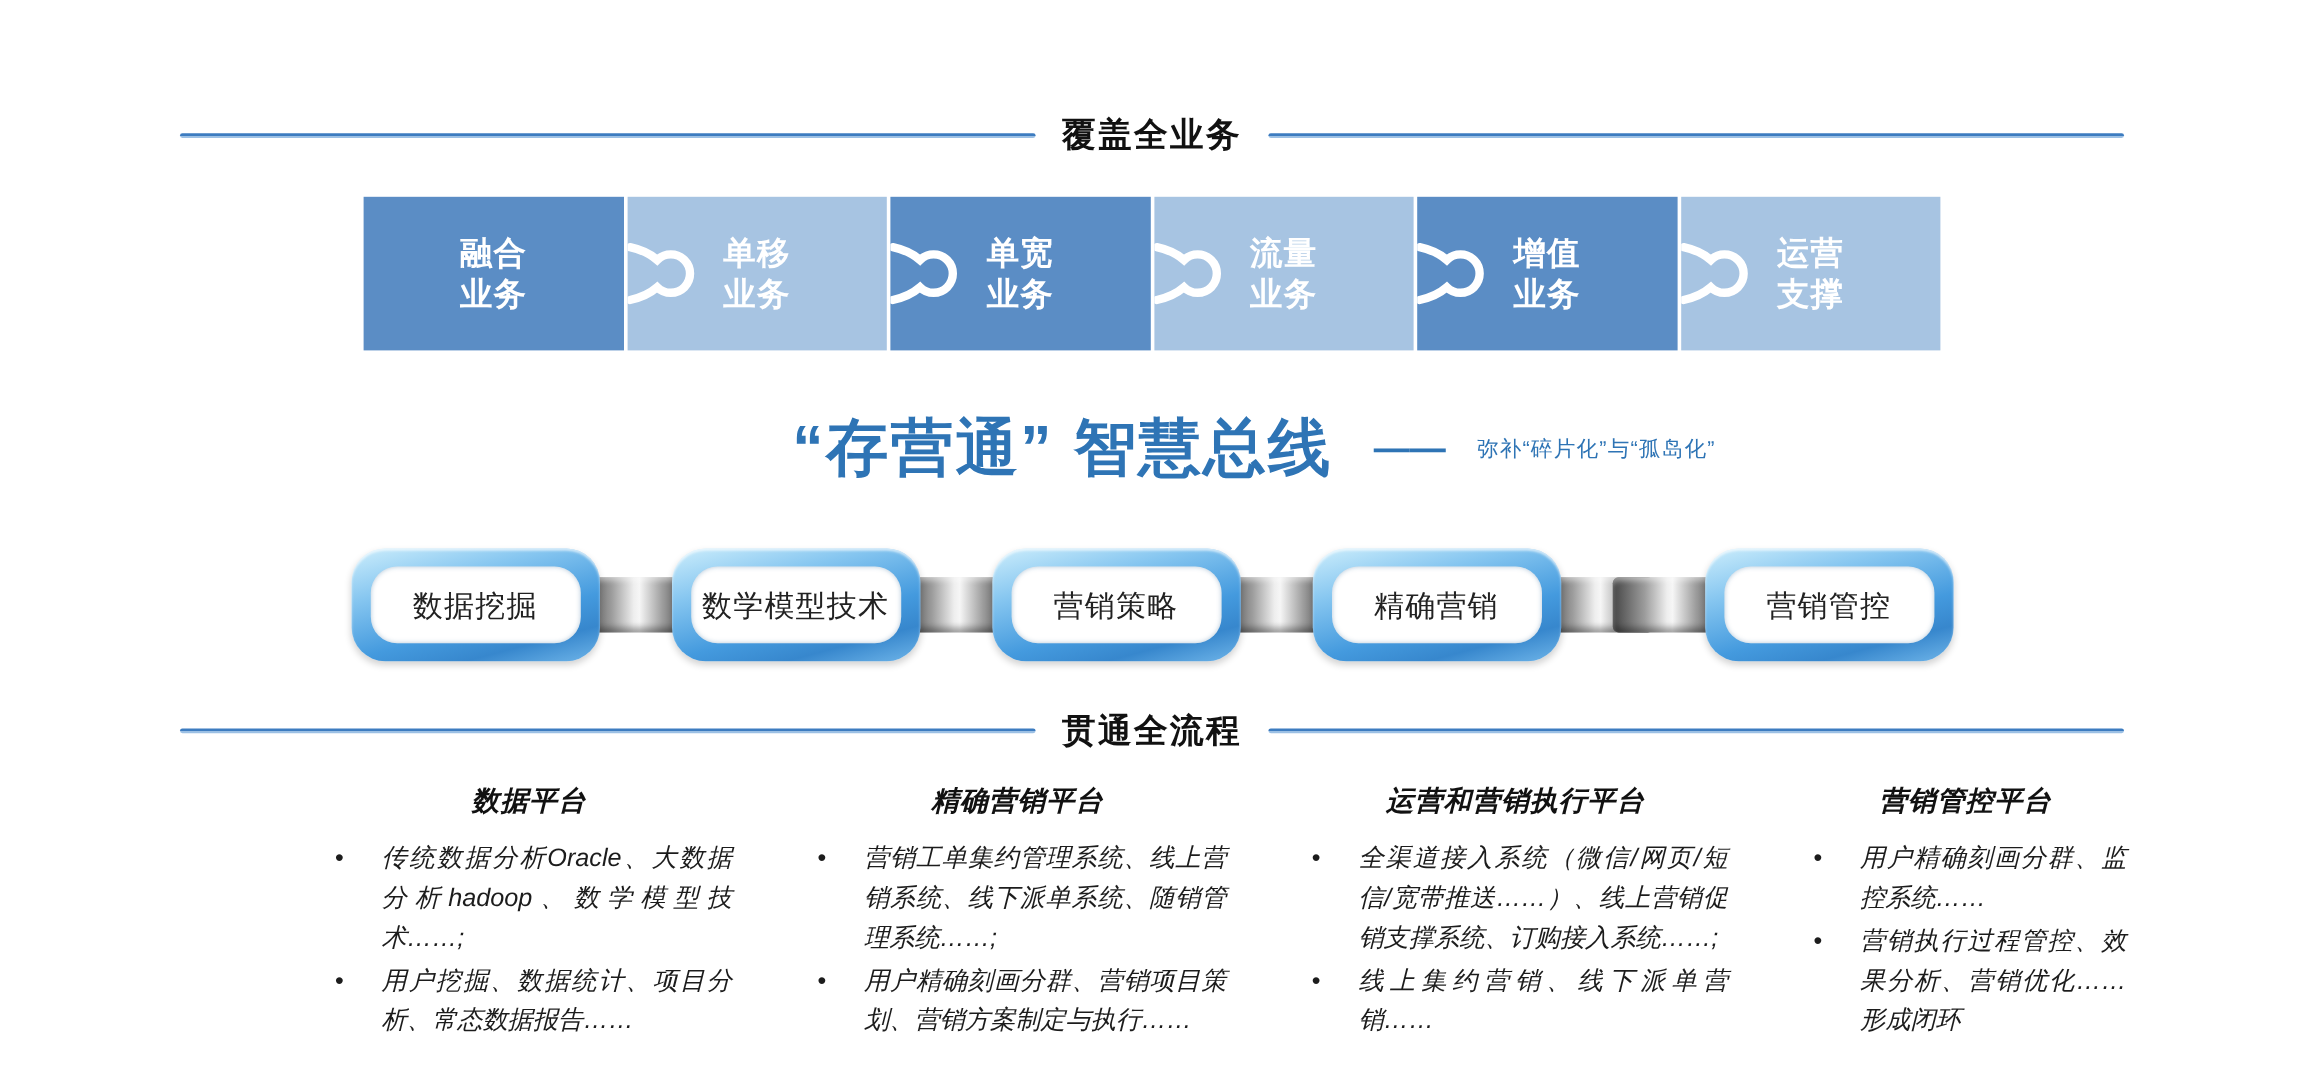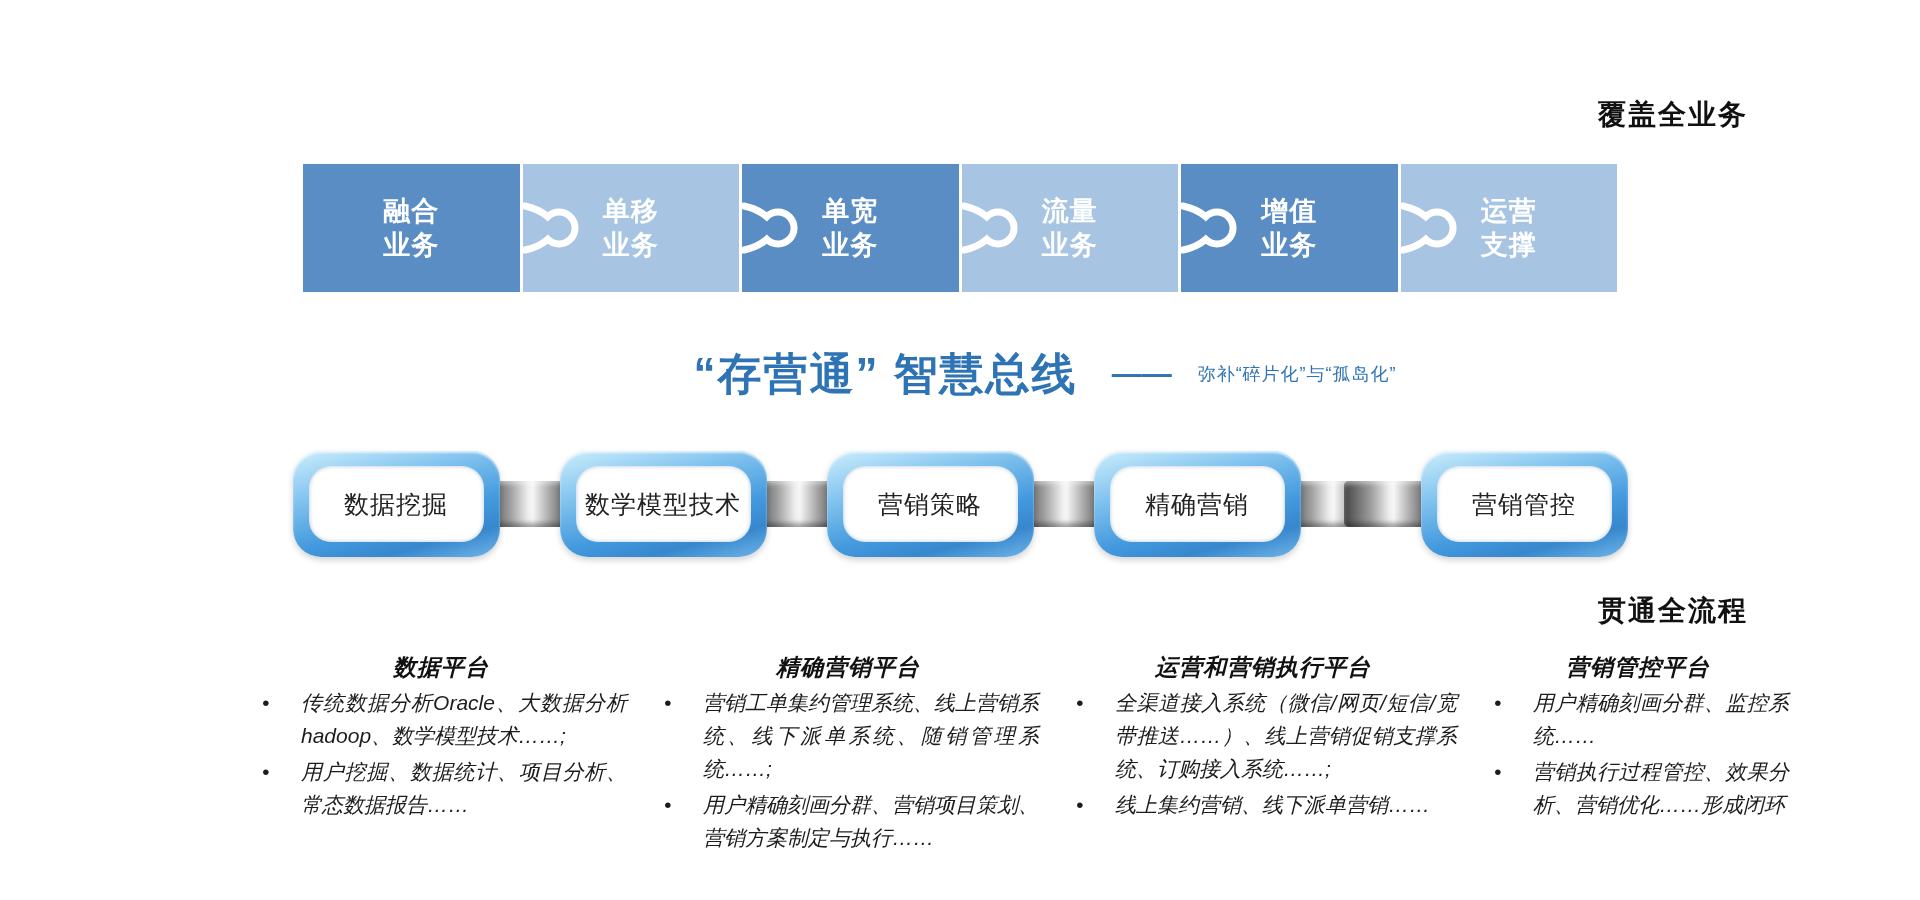--- a/index.html
+++ b/index.html
@@ -7,24 +7,23 @@
     position:relative;
     width:1920px;height:900px;
     overflow:hidden;
     background:#ffffff;
     font-family:"Liberation Sans","DejaVu Sans",sans-serif;
     color:#1a1a1a;
   }
 
   
   .divider{
-    display:flex;align-items:flex-end;
+    display:flex;align-items:center;
     margin:0 150px;
     height:34px;
-    flex-direction:column;
   }
   .divider .line{
     flex:1 1 auto;height:4px;border-radius:2px;
     background:linear-gradient(180deg,var(--divider-line,#3d7cc0) 55%,#9cc0e4 55%);
   }
   .divider-title{
     padding:0 22px;
     font-size:28px;font-weight:bold;color:#111;
     white-space:nowrap;letter-spacing:2px;
   }
@@ -57,32 +56,32 @@
   }
 
   
   .bus-title{
     display:flex;align-items:center;justify-content:center;
     margin-top:54px;height:56px;
     transform:translateX(85px);
     color:var(--title-blue,#2e74b5);
     white-space:nowrap;
   }
-  .bus-main{font-size:44px;font-weight:bold;letter-spacing:2px;}
+  .bus-main{font-size:52px;font-weight:bold;letter-spacing:2px;}
   .bus-dash{font-size:30px;font-weight:bold;margin:0 26px 0 34px;}
   .bus-sub{font-size:18px;font-weight:normal;letter-spacing:1px;}
 
   
   .chain-row{
     display:flex;align-items:center;justify-content:center;
     margin-top:48px;height:108px;
   }
   .chain-link{
     position:relative;z-index:1;
-    width:207px;height:106px;flex:0 0 auto;
+    width:207px;height:94px;flex:0 0 auto;
     border-radius:28px;
     background:linear-gradient(165deg,#cdeefc 0%,#86c6f0 30%,var(--chain-blue,#449ade) 62%,#3787cd 80%,#6fb5e9 100%);
     box-shadow:0 3px 6px rgba(0,0,0,.18), inset 0 2px 2px rgba(255,255,255,.65);
     text-align:center;
   }
   .chain-inner{
     position:absolute;left:16px;top:15px;right:16px;bottom:15px;
     background:#ffffff;border-radius:22px;
     display:flex;align-items:center;justify-content:center;
     box-shadow:inset 0 0 4px rgba(30,90,140,.35);
@@ -103,21 +102,21 @@
   .col{flex:0 0 auto;font-style:italic;}
   .col.c1{width:372px;}
   .col.c2{width:382px;}
   .col.c3{width:388px;}
   .col.c4{width:302px;}
   .col-title{
     font-size:23px;font-weight:bold;color:#111;
     text-align:center;line-height:30px;margin-bottom:4px;
     letter-spacing:1px;
   }
-  .col ul{list-style:none;margin:0;padding:0;}
+  .col ul{list-style:none;margin:17px;padding:0;}
   .col li{
     position:relative;
     padding-left:46px;margin-bottom:3px;
     font-size:21px;line-height:33px;color:#1c1c1c;
     text-align:justify;
   }
   .col li::before{
     content:"\2022";
     position:absolute;left:7px;top:0;
     font-size:21px;line-height:33px;color:#1c1c1c;

